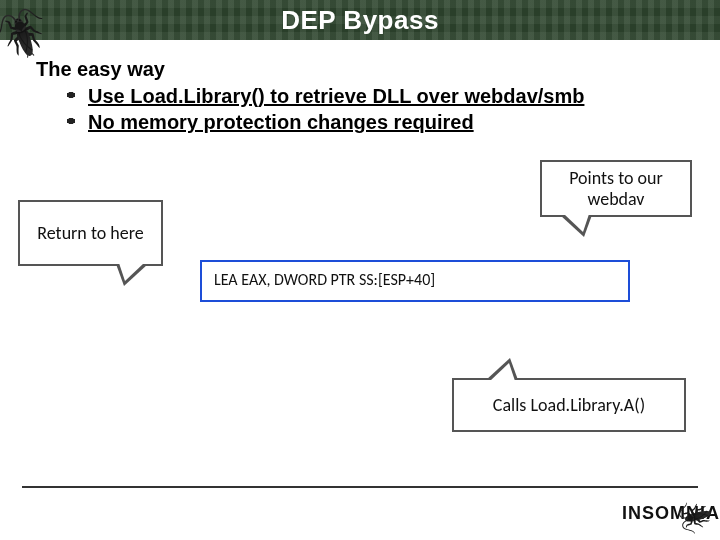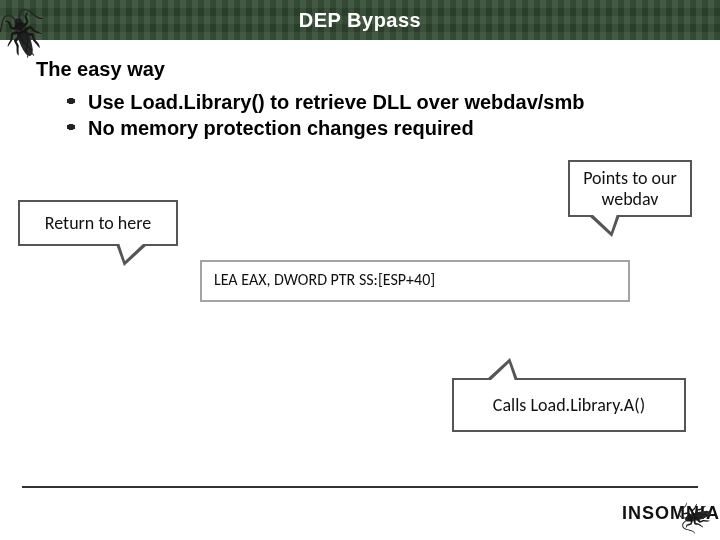--- a/index.html
+++ b/index.html
@@ -18,44 +18,44 @@
     background-image:
       repeating-linear-gradient(90deg, rgba(180,200,180,0.12) 0 6px, transparent 6px 12px),
       repeating-linear-gradient(0deg, rgba(180,200,180,0.08) 0 8px, transparent 8px 16px);
     display: flex;
     align-items: center;
     justify-content: center;
     position: relative;
   }
   .title-bar-text {
     color: #fff;
-    font-size: 20px;
+    font-size: 26px;
     font-weight: bold;
     letter-spacing: 0.5px;
   }
   .bug {
     position: absolute;
     font-size: 28px;
     color: #1a1a1a;
     transform: rotate(-20deg);
     filter: grayscale(100%) brightness(0.3);
   }
   .bug.top-left { top: 8px; left: -4px; font-size: 42px; transform: rotate(25deg); }
   .bug.bottom-right { bottom: 6px; right: 8px; font-size: 28px; transform: rotate(-60deg); }
 
   .content {
     padding: 18px 36px 0 36px;
     font-family: "Trebuchet MS", sans-serif;
   }
   .heading {
     font-size: 20px;
     font-weight: bold;
-    margin-bottom: 8px;
-  }
-  .bullets { margin-left: 28px; }
+    margin-bottom: 2px;
+  }
+  .bullets { margin-left: 28px; text-decoration: underline; }
   .bullet {
     font-size: 20px;
     font-weight: bold;
     line-height: 1.3;
     position: relative;
     padding-left: 24px;
   }
   .bullet::before {
     content: "";
     position: absolute;
@@ -73,43 +73,43 @@
     border: 2px solid #555;
     padding: 6px 14px;
     font-family: Calibri, Arial, sans-serif;
     font-size: 18px;
     text-align: center;
     color: #111;
   }
   .callout-left {
     top: 200px;
     left: 18px;
-    width: 160px;
-    padding: 10px 8px;
+    width: 145px;
+    padding: 20px 8px;
   }
   .callout-left .tail-outer {
     position: absolute;
     bottom: -22px; left: 96px;
     border-left: 8px solid transparent;
     border-right: 24px solid transparent;
     border-top: 22px solid #555;
   }
   .callout-left .tail-inner {
     position: absolute;
     bottom: -17px; left: 99px;
     border-left: 6px solid transparent;
     border-right: 19px solid transparent;
     border-top: 18px solid #fff;
   }
 
   .callout-right {
     top: 160px;
     right: 28px;
-    width: 124px;
-    padding: 6px 3px;
+    width: 152px;
+    padding: 6px 18px;
     line-height: 1.15;
   }
   .callout-right .tail-outer {
     position: absolute;
     bottom: -22px; left: 18px;
     border-right: 8px solid transparent;
     border-left: 24px solid transparent;
     border-top: 22px solid #555;
   }
   .callout-right .tail-inner {
@@ -141,21 +141,21 @@
     border-right: 6px solid transparent;
     border-bottom: 18px solid #fff;
   }
 
   .code-box {
     position: absolute;
     top: 260px;
     left: 200px;
     width: 430px;
     background: #fff;
-    border: 2px solid #a3a3a3;
+    border: 2px solid #1d4ed8;
     padding: 8px 12px 10px 12px;
     font-family: Calibri, Arial, sans-serif;
     font-size: 16px;
     line-height: 1.25;
     color: #111;
   }
 
   .footer-rule {
     position: absolute;
     left: 22px;

